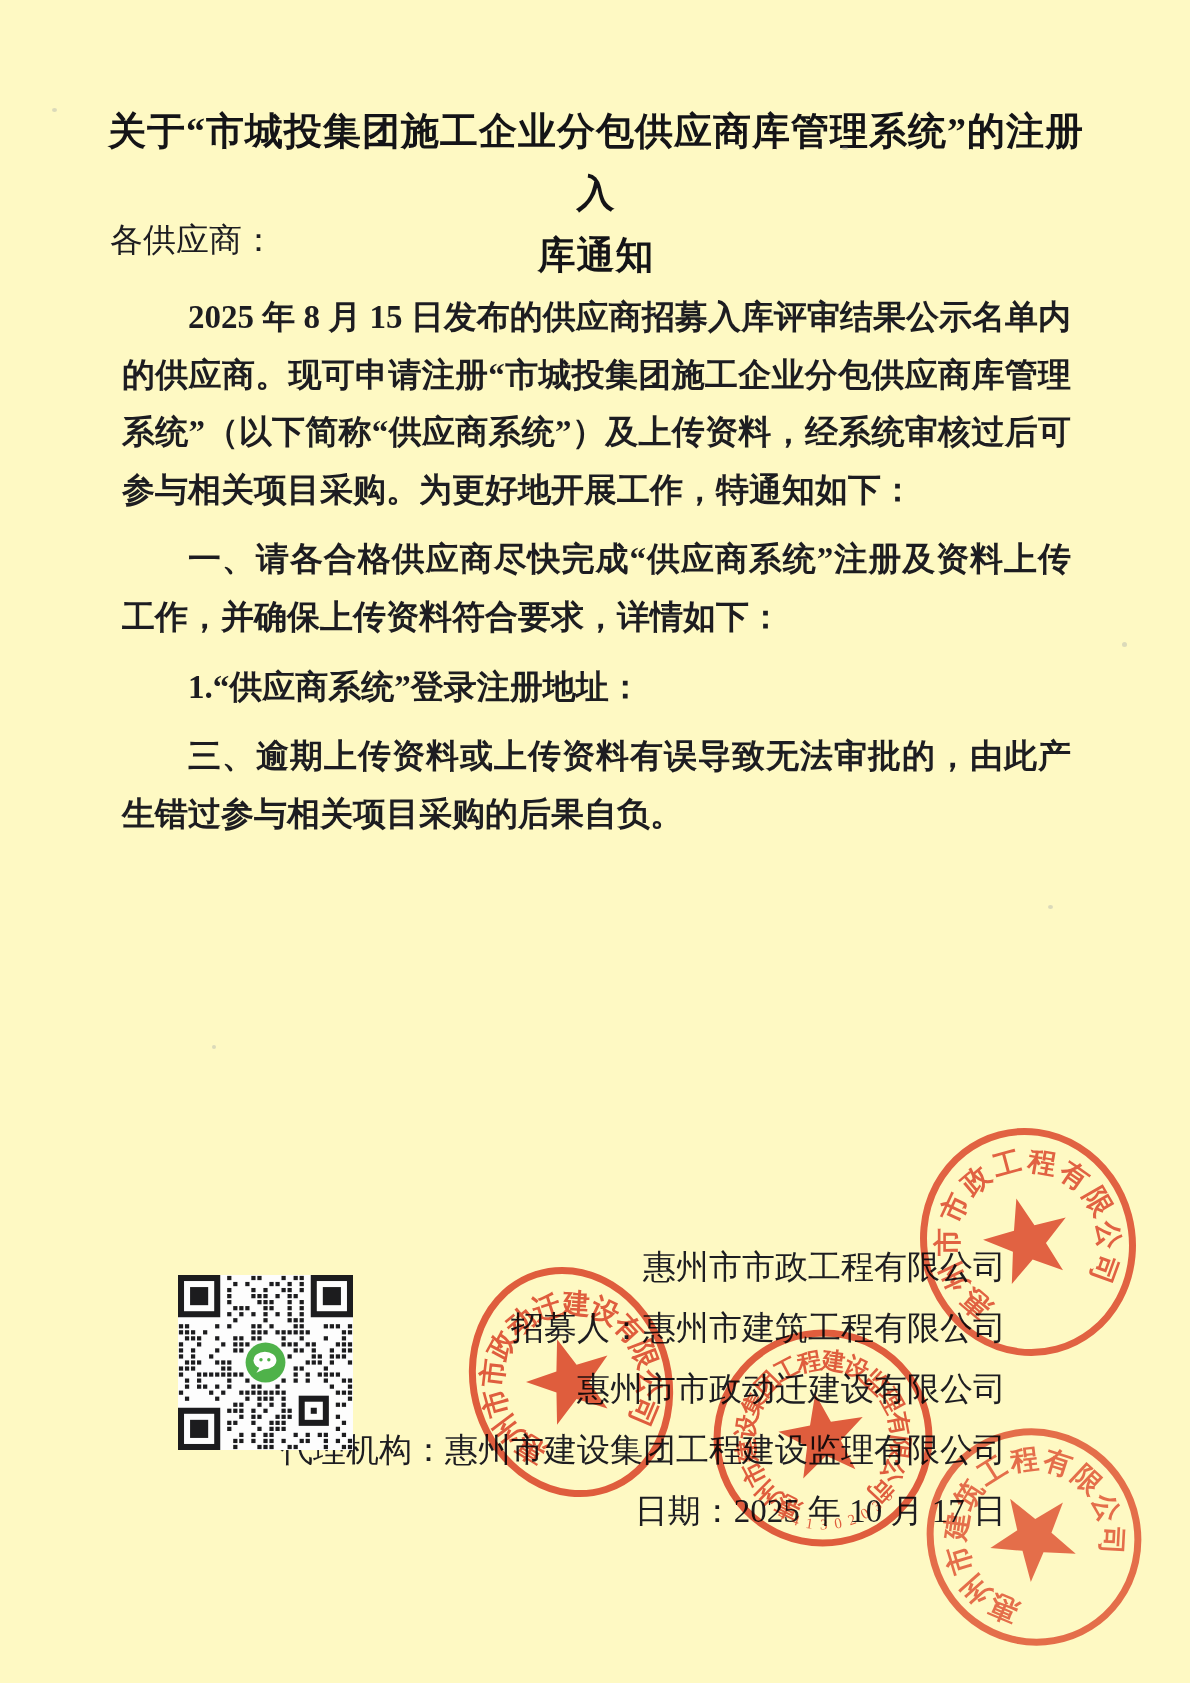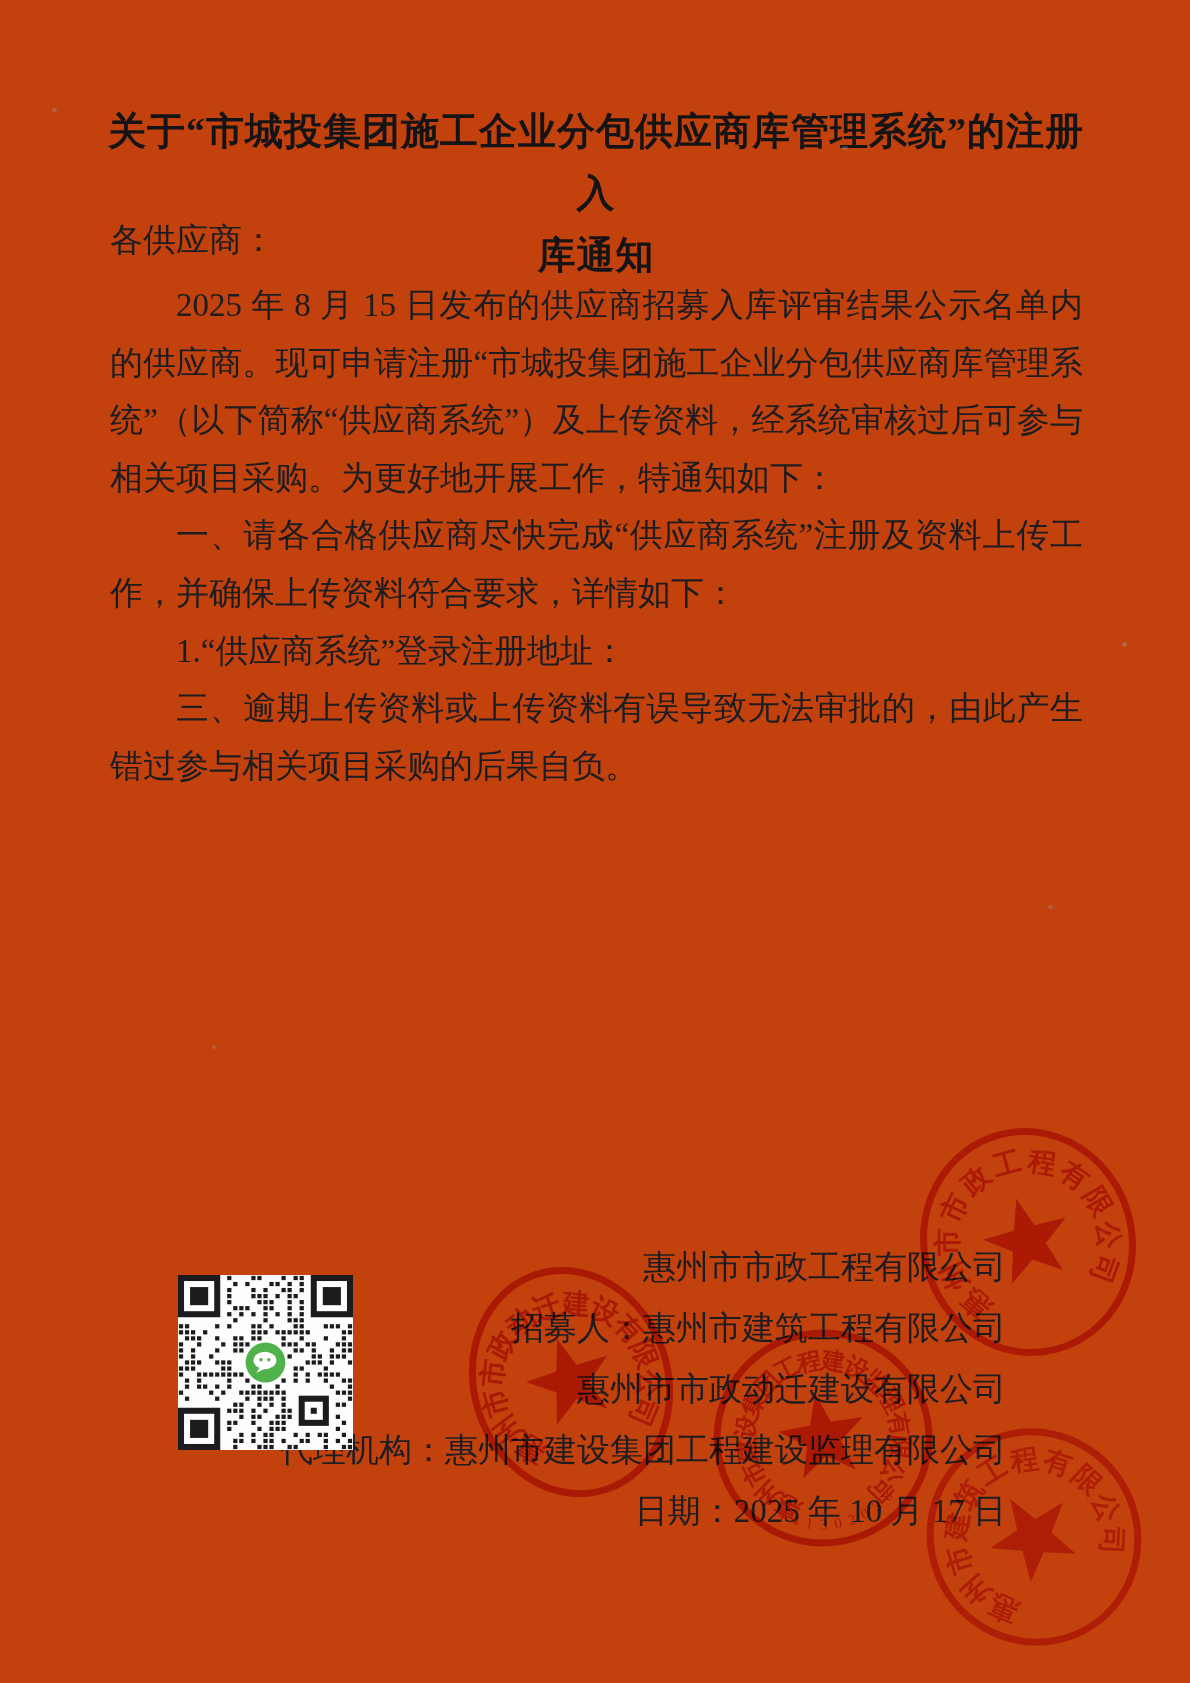--- a/index.html
+++ b/index.html
@@ -1,33 +1,33 @@
 <!DOCTYPE html>
 <html><head>
 <meta charset="utf-8">
 <style>
   html,body{margin:0;padding:0;background:#e8e9eb;}
   .page{
     position:relative;width:1190px;height:1683px;margin:0 auto;
-    background:#c2410c;overflow:hidden;
+    background:#fef9c3;overflow:hidden;
     font-family:"Liberation Serif","DejaVu Serif",serif;color:#1d1d21;
   }
   .title{
     position:absolute;top:100px;left:100px;width:992px;
     text-align:center;font-size:38px;font-weight:bold;line-height:62px;
     color:#141417;letter-spacing:1px;
   }
   .salutation{
     position:absolute;top:220px;left:110px;font-size:33px;line-height:40px;
   }
   .bodytext{
     position:absolute;top:277px;left:110px;width:973px;
     font-size:33px;line-height:57.6px;text-align:justify;text-justify:inter-ideograph;
   }
-  .bodytext p{margin:0;text-indent:2em;}
+  .bodytext p{margin:12px;text-indent:2em;font-weight:bold;}
   .url-line{text-indent:2em;}
   .url{text-decoration:underline;text-underline-offset:6px;}
   .signature{
     position:absolute;top:1237px;left:110px;width:896px;
     text-align:right;font-size:33px;line-height:61px;white-space:nowrap;
   }
   .signature div{margin:0;}
   .qr{position:absolute;}
   .stamp{position:absolute;mix-blend-mode:multiply;opacity:.82;}
   .speck{position:absolute;background:#9aa0a8;border-radius:50%;opacity:.35;}

